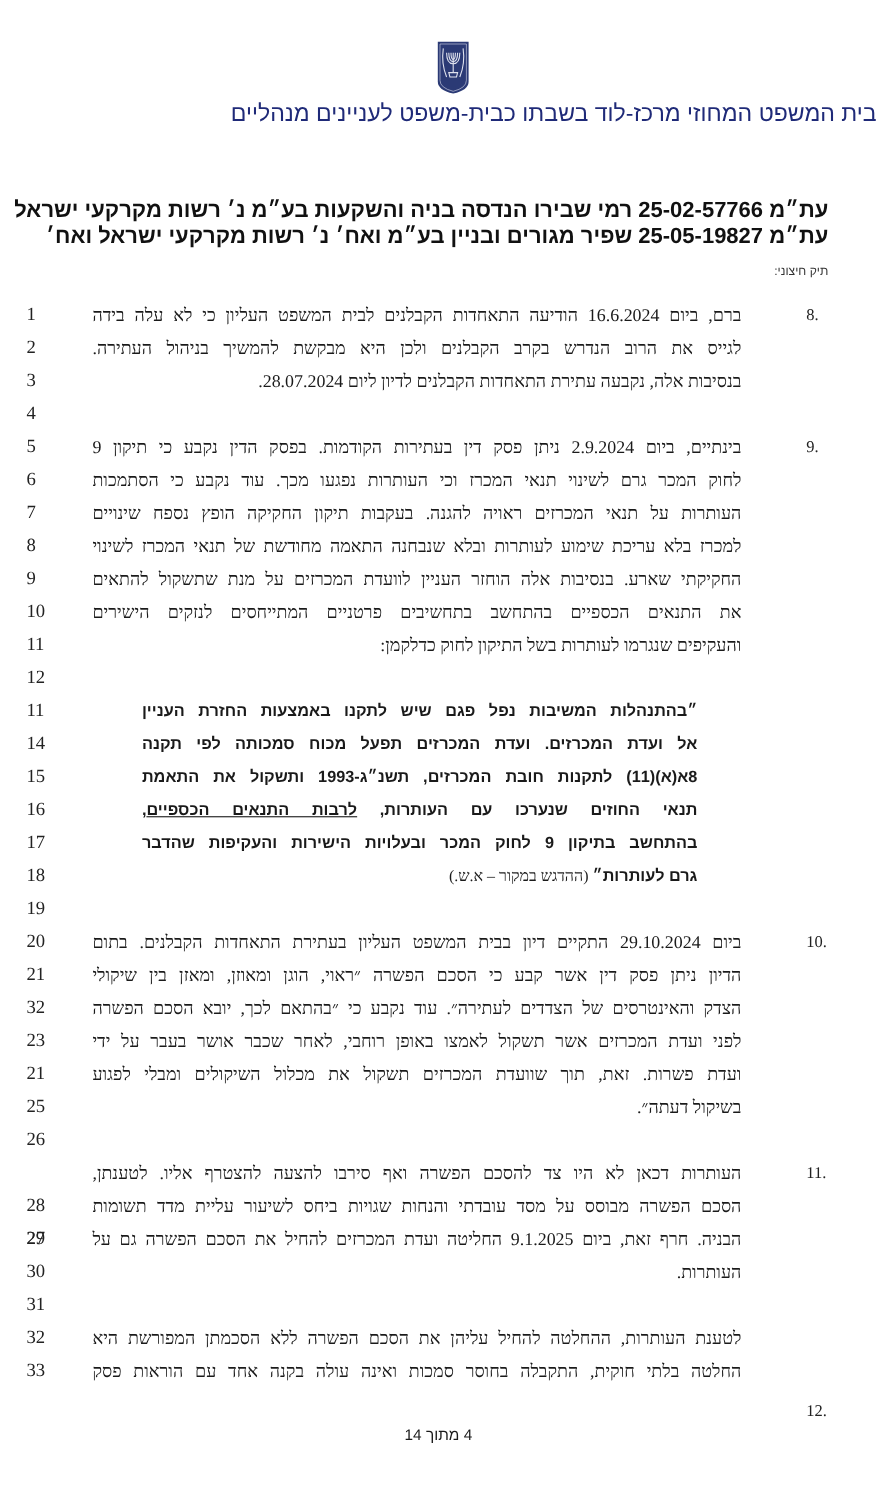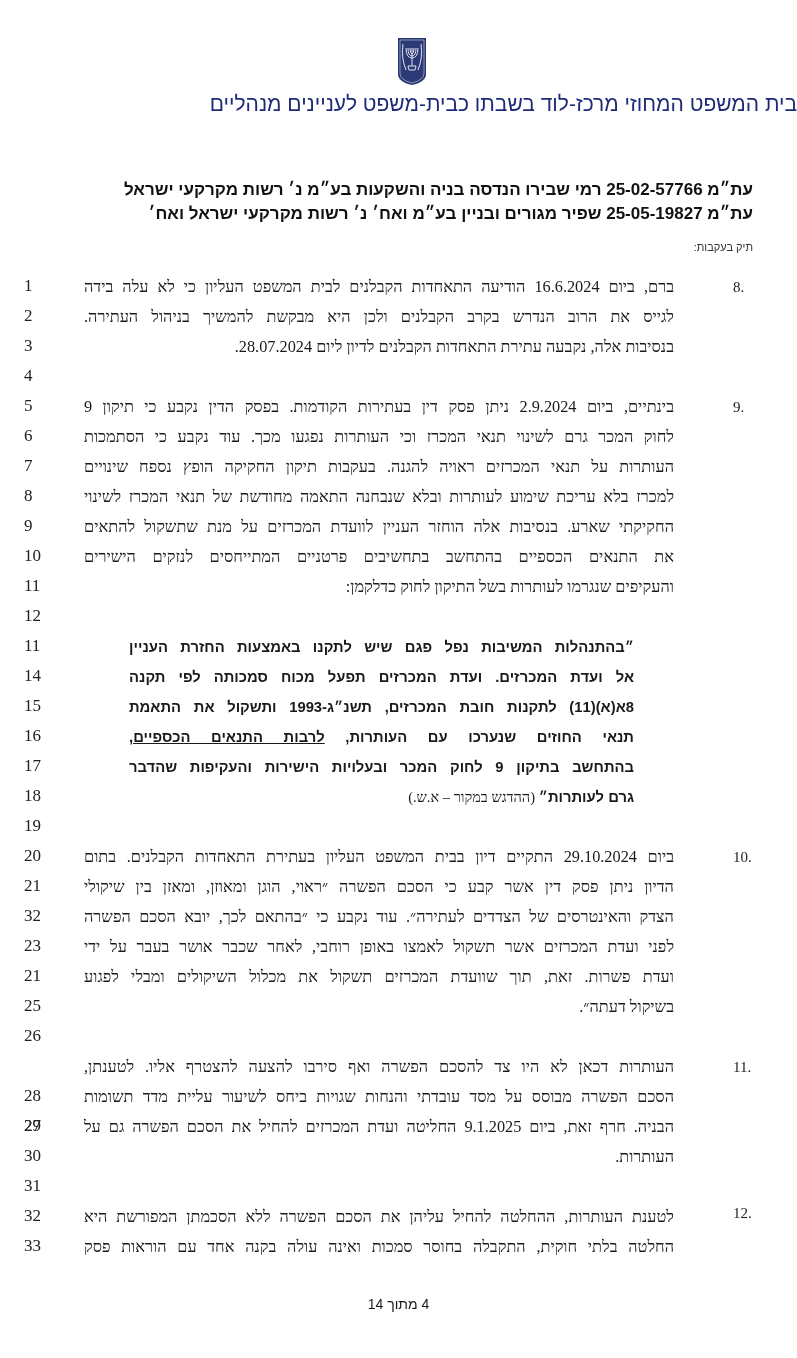--- a/index.html
+++ b/index.html
@@ -12,21 +12,21 @@
       position: absolute; left: 396px; top: 36px; width: 32px; height: 50px;
     }
     .court-title {
       position: absolute; top: 92px; left: 0; width: 797px; text-align: right;
       font-family: "Liberation Sans", "DejaVu Sans", sans-serif;
       font-size: 21px; color: #1f2a78; direction: rtl;
     }
     .case-line {
       position: absolute; right: 44px; direction: rtl; white-space: nowrap;
       font-family: "Liberation Sans", "DejaVu Sans", sans-serif;
-      font-weight: bold; font-size: 17px; color: #111;
+      font-weight: bold; font-size: 20px; color: #111;
     }
     .case-1 { top: 180px; }
     .case-2 { top: 204px; }
     .ext-file {
       position: absolute; right: 44px; top: 241px; direction: rtl;
       font-family: "Liberation Sans", "DejaVu Sans", sans-serif;
       font-size: 11px; color: #333;
     }
     .ln {
       position: absolute; left: 24px; width: 30px; text-align: left;
@@ -69,21 +69,21 @@
     <path d="M14 12 Q14 18 16 18 Q18 18 18 12"></path>
     <path d="M12 30 H20 L19 34 H13 Z"></path>
     <path d="M7 8 Q5 22 10 34"></path>
     <path d="M25 8 Q27 22 22 34"></path>
   </g>
 </svg>
 <div class="court-title">בית המשפט המחוזי מרכז-לוד בשבתו כבית-משפט לעניינים מנהליים</div>
 
 <div class="case-line case-1">עת״מ 25-02-57766 רמי שבירו הנדסה בניה והשקעות בע״מ נ׳ רשות מקרקעי ישראל</div>
 <div class="case-line case-2">עת״מ 25-05-19827 שפיר מגורים ובניין בע״מ ואח׳ נ׳ רשות מקרקעי ישראל ואח׳</div>
-<div class="ext-file">תיק בעקבות:</div>
+<div class="ext-file">תיק חיצוני:</div>
 
 <div>
   <div class="ln" style="top:276px">1</div>
   <div class="ln" style="top:306px">2</div>
   <div class="ln" style="top:336px">3</div>
   <div class="ln" style="top:366px">4</div>
   <div class="ln" style="top:396px">5</div>
   <div class="ln" style="top:426px">6</div>
   <div class="ln" style="top:456px">7</div>
   <div class="ln" style="top:486px">8</div>
@@ -153,18 +153,18 @@
 
 <div>
   <div class="pnum" style="top:1059px">11.</div>
   <div class="tl" style="top:1056px">העותרות דכאן לא היו צד להסכם הפשרה ואף סירבו להצעה להצטרף אליו. לטענתן,</div>
   <div class="tl" style="top:1086px">הסכם הפשרה מבוסס על מסד עובדתי והנחות שגויות ביחס לשיעור עליית מדד תשומות</div>
   <div class="tl" style="top:1116px">הבניה. חרף זאת, ביום 9.1.2025 החליטה ועדת המכרזים להחיל את הסכם הפשרה גם על</div>
   <div class="tl last" style="top:1146px">העותרות.</div>
 </div>
 
 <div>
-  <div class="pnum" style="top:1205px">12.</div>
+  <div class="pnum" style="top:1275px">12.</div>
   <div class="tl" style="top:1206px">לטענת העותרות, ההחלטה להחיל עליהן את הסכם הפשרה ללא הסכמתן המפורשת היא</div>
   <div class="tl" style="top:1236px">החלטה בלתי חוקית, התקבלה בחוסר סמכות ואינה עולה בקנה אחד עם הוראות פסק</div>
 </div>
 
 <div class="footer">4 מתוך 14</div>
 
 </body></html>

